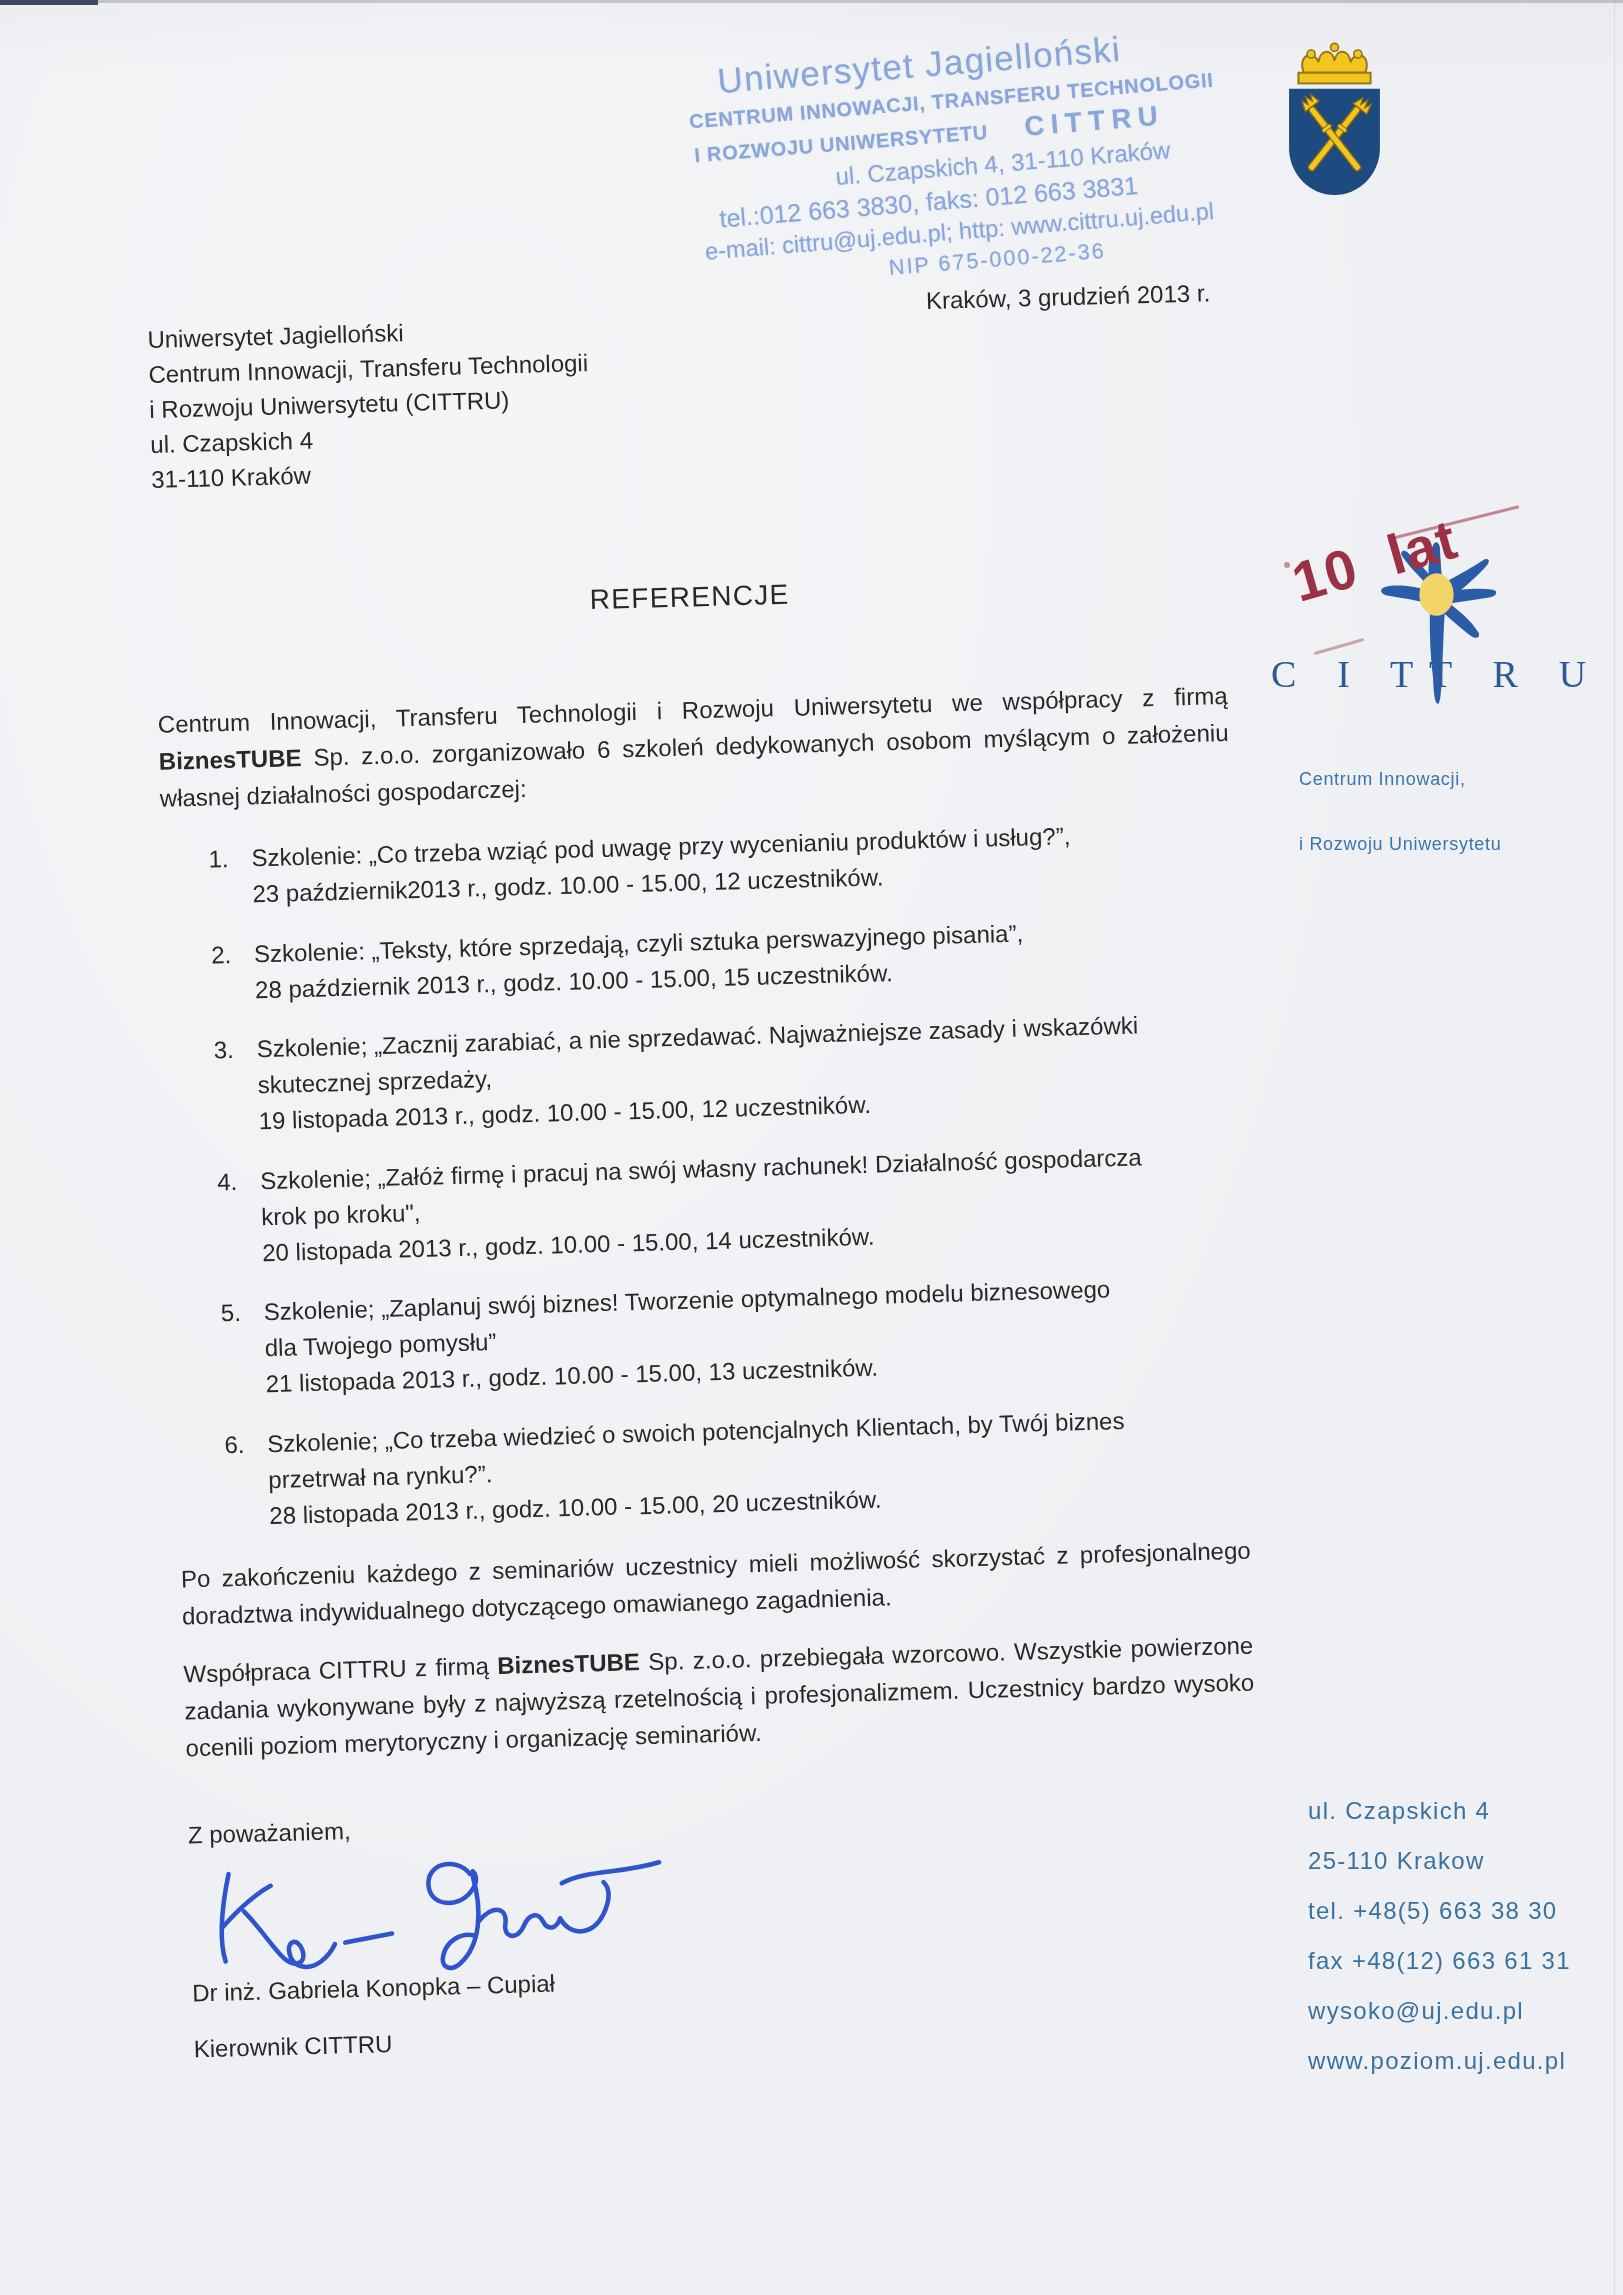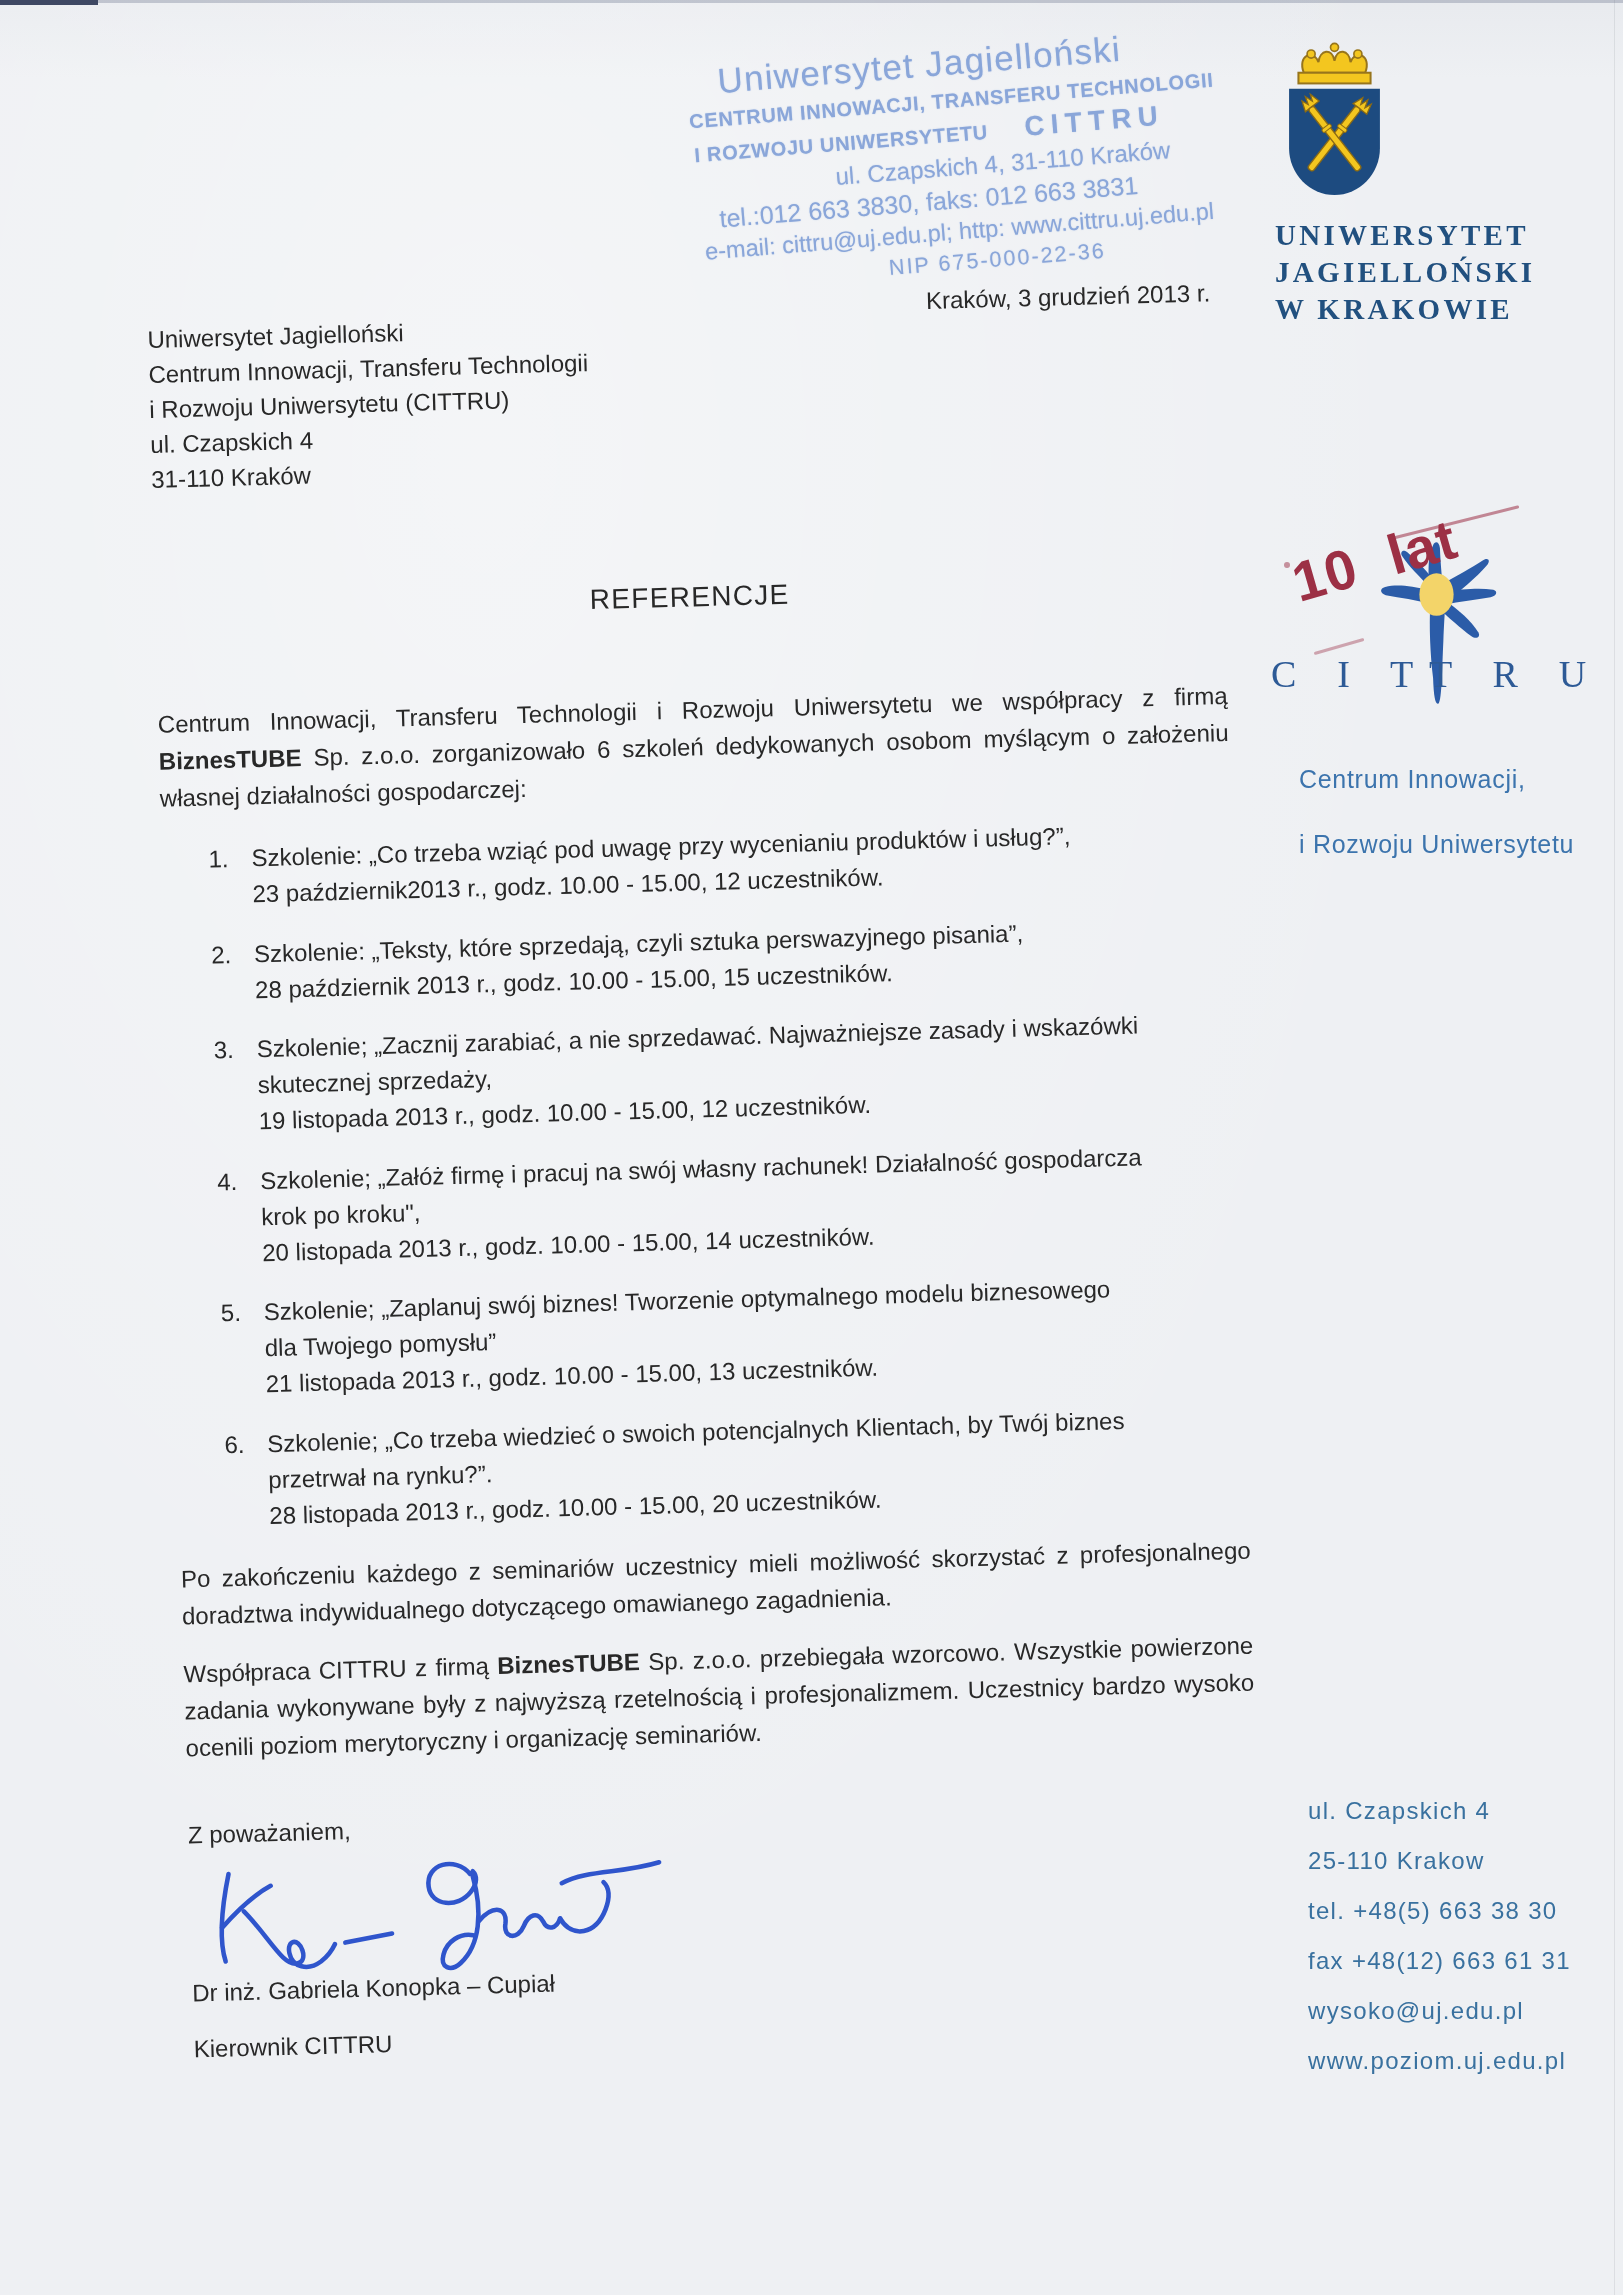--- a/index.html
+++ b/index.html
@@ -60,21 +60,21 @@
   .red-dash-b{position:absolute;left:19.6px;top:128px;width:52px;height:2.6px;background:#9c3045;opacity:.4;transform:rotate(-16deg);border-radius:2px;}
   .red-dot{position:absolute;left:-9.2px;top:45px;width:5.9px;height:5.9px;background:#9c3045;opacity:.5;border-radius:50%;}
   .cittru-word{
     position:absolute;left:-22px;top:135px;width:308px;
     display:flex;justify-content:space-between;
     font-family:Liberation Serif, serif;font-size:38px;color:#2d5a96;
     letter-spacing:15.7px;white-space:nowrap;
   }
   .org-lines{
     position:absolute;left:1299px;top:747px;
-    font-size:25px;color:#3c74ad;letter-spacing:0.7px;line-height:65px;white-space:nowrap;
+    font-size:18px;color:#3c74ad;letter-spacing:0.7px;line-height:65px;white-space:nowrap;
   }
   .contact-lines{
     position:absolute;left:1308px;top:1786px;
     font-size:24px;color:#39719f;letter-spacing:1.3px;line-height:50px;white-space:nowrap;
   }
 
   
   .letter{
     position:absolute;left:147px;top:322px;width:1070px;
     transform:rotate(-1.55deg);transform-origin:0 0;
@@ -131,25 +131,20 @@
       <polygon points="70,92 76,76 80,86 84,74 88,86 92,76 96,92" fill="#f3c61f" stroke="#8a6a15" stroke-width="2"></polygon>
       <rect x="75" y="92" width="10" height="118" rx="4" fill="#f3c61f" stroke="#8a6a15" stroke-width="2"></rect>
       <rect x="72" y="128" width="16" height="6" rx="3" fill="#f3c61f" stroke="#8a6a15" stroke-width="1.5"></rect>
     </g>
     <g transform="rotate(-38 80 150)">
       <polygon points="70,92 76,76 80,86 84,74 88,86 92,76 96,92" fill="#f3c61f" stroke="#8a6a15" stroke-width="2"></polygon>
       <rect x="75" y="92" width="10" height="118" rx="4" fill="#f3c61f" stroke="#8a6a15" stroke-width="2"></rect>
       <rect x="72" y="128" width="16" height="6" rx="3" fill="#f3c61f" stroke="#8a6a15" stroke-width="1.5"></rect>
     </g>
   </svg>
-  <div class="uj-caption">
-    <div>UNIWERSYTET</div>
-    <div>JAGIELLOŃSKI</div>
-    <div>W KRAKOWIE</div>
-  </div>
 </div>
 
 <div class="cittru-logo">
   <svg class="cittru-star" width="137" height="190" viewBox="0 0 200 270">
     <g fill="#2b5ca8">
       <path d="M88,100 C90,60 85,42 95,20 C98,13 104,15 105,24 C106,48 108,72 112,100 Z"></path>
       <path d="M100,82 C130,64 150,54 168,42 C175,37 180,42 173,50 C158,68 134,86 115,104 Z"></path>
       <path d="M110,88 C140,84 162,82 183,85 C190,87 188,94 179,96 C158,100 134,102 111,107 Z"></path>
       <path d="M112,100 C134,116 150,130 161,147 C165,154 158,158 151,153 C135,141 117,125 103,112 Z"></path>
       <path d="M90,86 C62,79 42,77 25,81 C17,83 17,90 26,93 C48,97 70,100 90,105 Z"></path>

